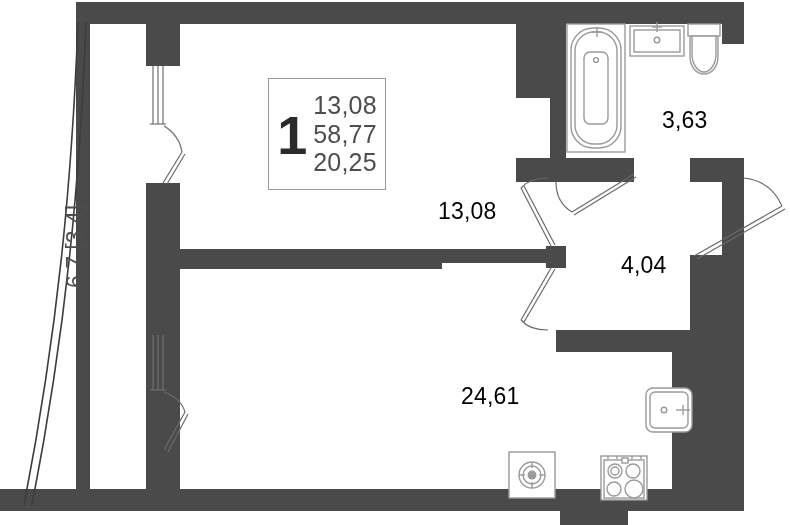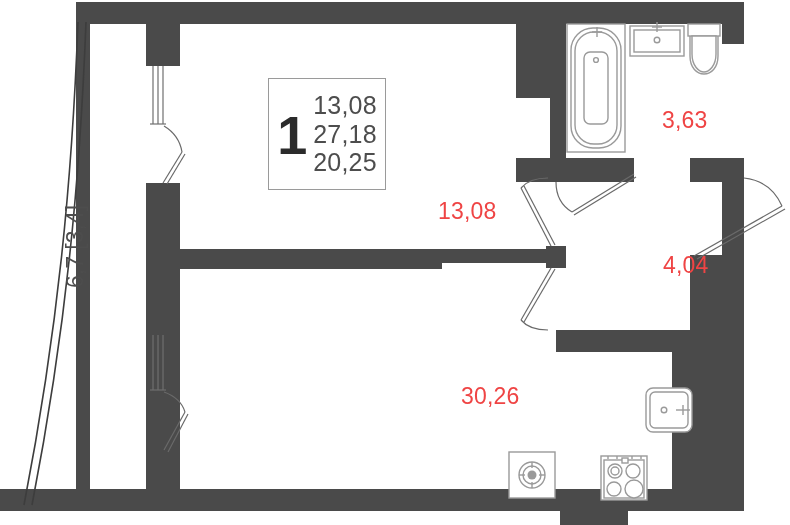--- a/index.html
+++ b/index.html
@@ -17,21 +17,21 @@
   }
   #plan-svg {
     position: absolute;
     left: 0;
     top: 0;
   }
   .room-label {
     position: absolute;
     font-family: "Liberation Sans", sans-serif;
     font-size: 23px;
-    color: #ef4444;
+    color: #000000;
     white-space: nowrap;
     letter-spacing: 0.2px;
   }
   #balcony-label {
     position: absolute;
     left: 62px;
     top: 288px;
     font-family: "Liberation Sans", sans-serif;
     font-size: 23px;
     color: #4d4d4d;
@@ -250,28 +250,28 @@
         <line x1="632" y1="456" x2="632" y2="459"></line>
         <line x1="641" y1="456" x2="641" y2="459"></line>
       </g>
     </g>
   </svg>
 
   <div id="info-box">
     <div id="info-rooms">1</div>
     <div id="info-areas">
       <div>13,08</div>
-      <div>27,18</div>
+      <div>58,77</div>
       <div>20,25</div>
     </div>
   </div>
 
   <div class="room-label" style="left:438px; top:198px;">13,08</div>
 
   <div class="room-label" style="left:662px; top:107px;">3,63</div>
 
-  <div class="room-label" style="left:621px; top:252px;margin-left:42px;">4,04</div>
-
-  <div class="room-label" style="left:461px; top:383px;">30,26</div>
+  <div class="room-label" style="left:621px; top:252px;">4,04</div>
+
+  <div class="room-label" style="left:461px; top:383px;">24,61</div>
 
   <div id="balcony-label">6,7 [3,4]</div>
 
 </div>
 
 </body></html>

